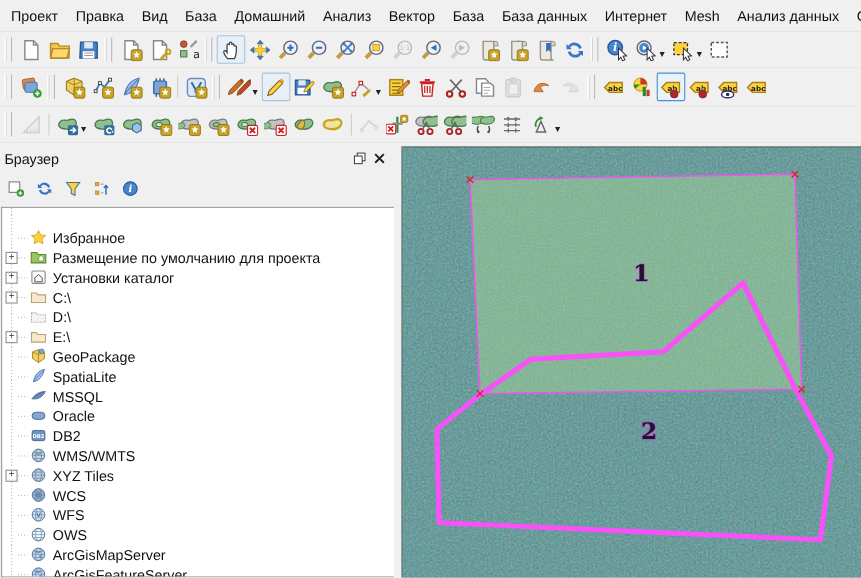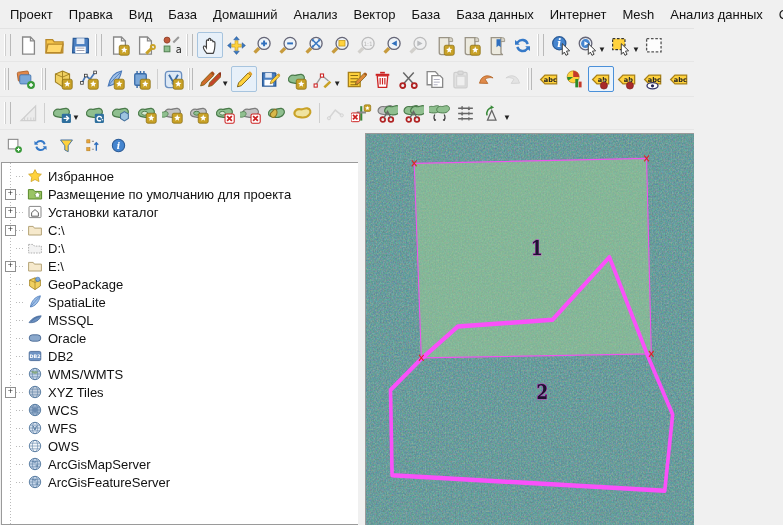--- a/index.html
+++ b/index.html
@@ -1,18 +1,18 @@
 <!DOCTYPE html>
 <html><head>
 <meta charset="utf-8">
 <style>
   html,body{margin:0;padding:0;}
   body{width:783px;height:525px;overflow:hidden;background:#f0f0f0;
        font-family:"Liberation Sans",sans-serif;font-size:13px;color:#111;}
-  .app{width:694px;height:525px;display:flex;flex-direction:column;}
+  .app{width:783px;height:525px;display:flex;flex-direction:column;}
   
   .menubar{height:28px;display:flex;align-items:center;padding:0 2px;background:#f0f0f0;
            border-bottom:1px solid #e3e3e3;}
   .menu-item{padding:4px 8px;cursor:default;white-space:nowrap;}
   
   .toolbar{display:flex;align-items:center;background:#f0f0f0;padding:1px 2px;
            border-bottom:1px solid #e6e6e6;}
   #tb1{height:30px;} #tb2{height:32px;} #tb3{height:30px;}
   .tb-handle{width:5px;height:22px;border-left:1px solid #fff;border-right:1px solid #b9b9b9;
              margin:0 4px 0 2px;box-shadow:inset 1px 0 #cfcfcf;}
@@ -28,21 +28,21 @@
   .browser{width:358px;background:#f0f0f0;display:flex;flex-direction:column;min-height:0;}
   .dock-header{height:24px;display:flex;align-items:center;padding:2px 4px 0 4px;}
   .dock-title{flex:1;font-size:13px;}
   .dock-btn{width:18px;height:18px;border:none;background:transparent;display:flex;
             align-items:center;justify-content:center;padding:0;}
   .dock-btn svg{width:14px;height:14px;}
   .dock-tools{height:26px;display:flex;align-items:center;gap:6px;padding:2px 4px;}
   .dock-tools .tb-btn{width:20px;height:20px;}
   .dock-tools .tb-btn svg{width:17px;height:17px;}
   .tree{flex:1;background:#fff;border:1px solid #9a9a9a;border-right:none;margin:2px 0 0 1px;
-        overflow:hidden;position:relative;padding-top:4px;}
+        overflow:hidden;position:relative;padding-top:18px;}
   .tree-guide{position:absolute;left:8px;top:0;bottom:0;width:1px;
      background-image:repeating-linear-gradient(to bottom,#bbb 0 1px,transparent 1px 3px);}
   .tree-row{height:18px;display:flex;align-items:center;position:relative;}
   .tree-exp{width:9px;height:9px;margin-left:3px;border:1px solid #8f8f8f;background:#fff;
             font-size:9px;line-height:7px;text-align:center;color:#333;flex:0 0 auto;}
   .tree-exp-spacer{width:11px;flex:0 0 auto;margin-left:3px;}
   .tree-dash{width:9px;height:1px;flex:0 0 auto;
      background-image:repeating-linear-gradient(to right,#bbb 0 1px,transparent 1px 3px);}
   .tree-icon{width:17px;height:16px;margin:0 4px 0 2px;flex:0 0 auto;}
   .tree-icon svg{width:16px;height:16px;}
@@ -593,20 +593,34 @@
         <svg viewBox="0 0 16 16">
           <path d="M5 13l3.2-7.4L11.4 13z" fill="none" stroke="#666" stroke-width="1"></path>
           <path d="M4.6 9.4A5 5 0 018.4 3.2" fill="none" stroke="#3a8a3a" stroke-width="1.2"></path>
           <path d="M7.4 1.8l2.6 1.6-2.8 1.4z" fill="#3a8a3a"></path>
         </svg>
       </button>
       <span class="caret">▼</span>
     </div>
   <div class="main">
     <aside class="browser">
+      <div class="dock-header">
+        <span class="dock-title">Браузер</span>
+        <button class="dock-btn">
+          <svg viewBox="0 0 16 16">
+              <rect x="5.5" y="2.5" width="8" height="8" fill="#fff" stroke="#333"></rect>
+              <rect x="2.5" y="5.5" width="8" height="8" fill="#fff" stroke="#333"></rect>
+            </svg>
+        </button>
+        <button class="dock-btn">
+          <svg viewBox="0 0 16 16">
+              <path d="M3.5 3.5l9 9M12.5 3.5l-9 9" stroke="#222" stroke-width="2"></path>
+            </svg>
+        </button>
+      </div>
       <div class="dock-tools" id="browserTools">
           <button class="tb-btn" style="background: transparent; padding: 0px;">
             <svg viewBox="0 0 16 16">
               <rect x="2.2" y="2.2" width="9" height="9" fill="#fdfdfd" stroke="#888"></rect>
               <circle cx="11.8" cy="11.8" r="3.2" fill="#3a9a3a"></circle>
               <path d="M11.8 10.2v3.2M10.2 11.8h3.2" stroke="#fff" stroke-width="1.1"></path>
             </svg>
           </button>
           <button class="tb-btn" style="background: transparent; padding: 0px;">
             <svg viewBox="0 0 16 16">

